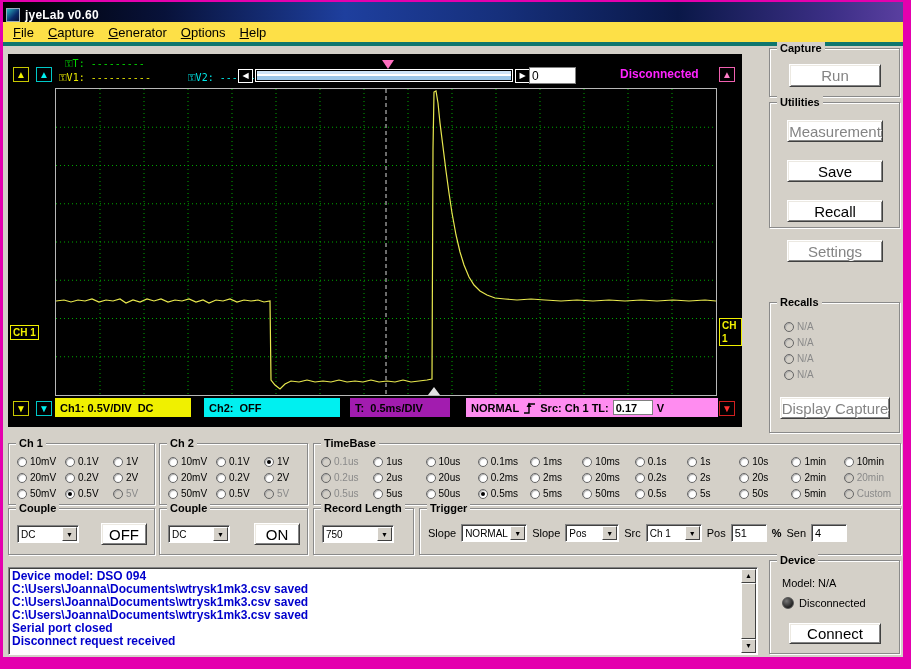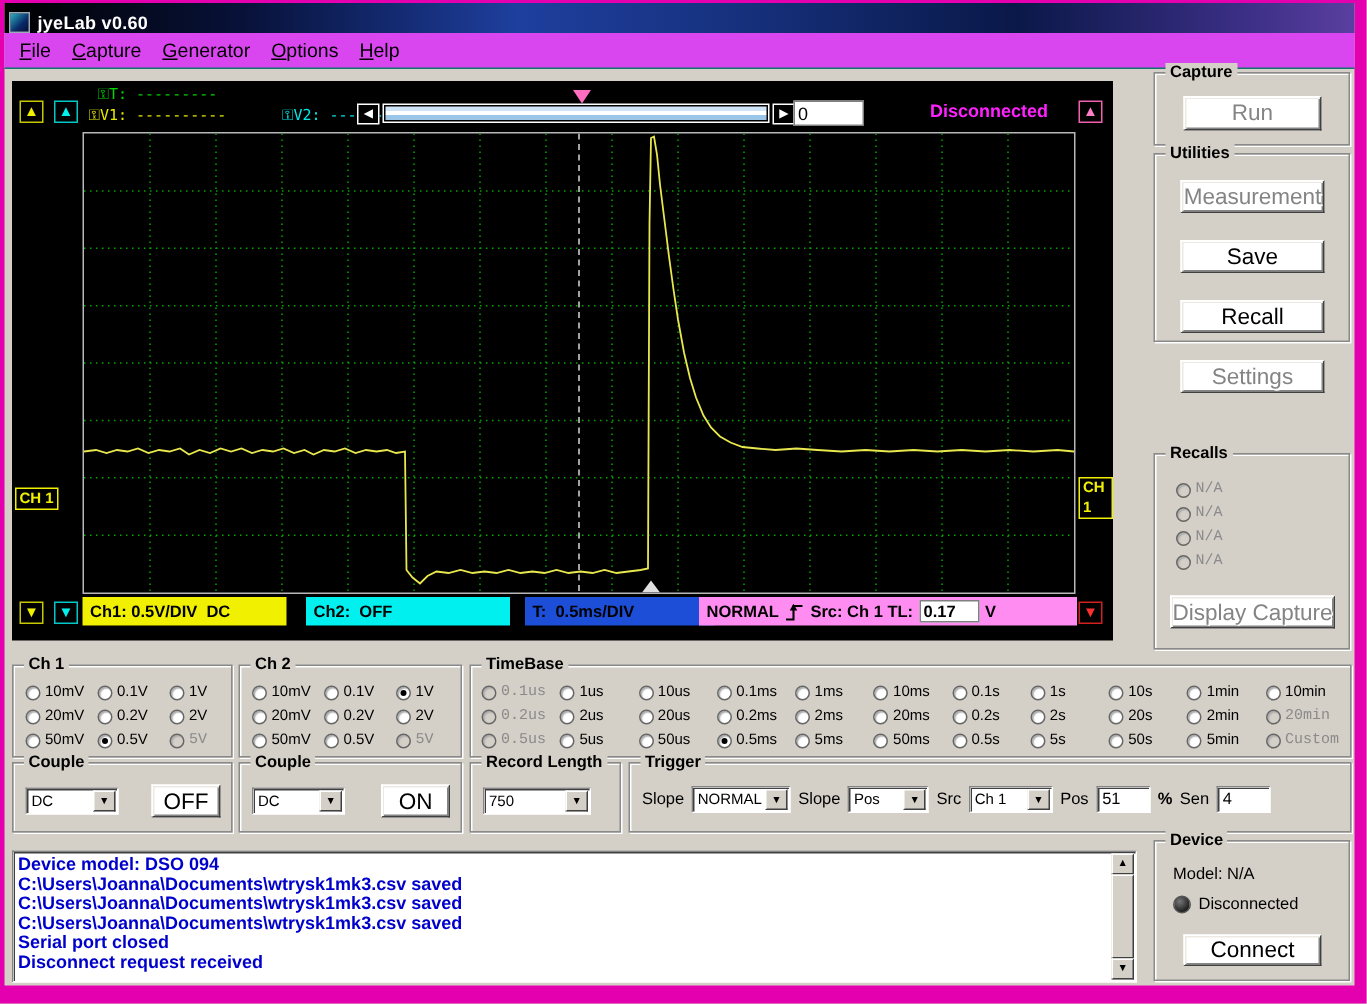--- a/index.html
+++ b/index.html
@@ -9,21 +9,21 @@
   .win { position:absolute; left:3px; top:2px; width:900px; height:655px; background:#d4d0c8; }
 
   
   .titlebar { position:absolute; left:0; top:0; width:100%; height:20px;
     background:linear-gradient(90deg,#000000 0%,#08123a 18%,#1e3f9e 38%,#16307c 55%,#0a1848 75%,#3c2f86 92%,#5a3fa0 100%);
     display:flex; align-items:flex-end; padding-left:3px; }
   .app-icon { width:14px; height:14px; background:linear-gradient(135deg,#2bb3c0,#0a2a6a 60%,#061030); border:1px solid #9ab; margin-right:5px; }
   .title-text { color:#fff; font-size:12px; font-weight:bold; letter-spacing:.2px; }
 
   
-  .menubar { position:absolute; left:0; top:20px; width:100%; height:24px; background:#d946ef; display:flex; align-items:center; padding-left:3px; border-bottom:1px solid #0f766e; }
+  .menubar { position:absolute; left:0; top:20px; width:100%; height:24px; background:#fde047; display:flex; align-items:center; padding-left:3px; border-bottom:4px solid #0f766e; }
   .menu-item { display:inline-block; padding:4px 7px; font-size:13px; color:#000; cursor:default; }
   .menu-item::first-letter { text-decoration:underline; }
 
   
   .blackpanel { position:absolute; left:5px; top:52px; width:734px; height:373px; background:#000; }
   .tri-btn { position:absolute; width:16px; height:15px; background:#000; font-size:10px; line-height:14px; text-align:center; cursor:pointer; }
   .tri-btn.yellow { border:1px solid #c8c800; color:#f0f000; }
   .tri-btn.cyan   { border:1px solid #00c8c8; color:#00f0f0; }
   .tri-btn.pink   { border:1px solid #f060b0; color:#ff7ec8; }
   .tri-btn.red    { border:1px solid #d02020; color:#ff3030; }
@@ -43,36 +43,36 @@
   .scope { position:absolute; left:47px; top:34px; width:662px; height:308px; border:1px solid #b8b8b8; background:#000; }
   .scope svg { display:block; width:660px; height:306px; }
 
   .chtag { position:absolute; font-size:10px; font-weight:bold; background:#000; padding:0 2px; line-height:13px; }
   .chtag.left  { left:2px;  top:271px; color:#f0f000; border:1px solid #f0f000; }
   .chtag.right { left:711px; top:264px; color:#f0f000; border:1px solid #f0f000; }
 
   .info-label { position:absolute; top:344px; height:19px; font-size:11px; font-weight:bold; color:#000; padding:0 5px; display:flex; align-items:center; white-space:pre; }
   .info-ch1 { left:47px;  width:136px; background:#f0f000; }
   .info-ch2 { left:196px; width:136px; background:#00f0f0; }
-  .info-t   { left:342px; width:126px; background:#1d4ed8;text-align:right; }
+  .info-t   { left:342px; width:100px; background:#a21caf;text-align:right; }
   .info-trig{ left:458px; width:252px; background:#ff8cf0; gap:4px; }
   .tl-box { display:inline-block; background:#fff; border:1px solid #808080; width:40px; height:15px; line-height:14px; padding:0 2px; font-weight:bold; }
 
   
   .group { position:absolute; border:1px solid #8a8a8a; box-shadow:1px 1px 0 #ffffff, inset 1px 1px 0 #ffffff; }
   .group-title { position:absolute; top:-7px; left:7px; background:#d4d0c8; padding:0 3px; font-size:11px; font-weight:bold; color:#000; line-height:13px; white-space:nowrap; }
 
   .btn { position:absolute; background:#ffffff; border:1px solid; border-color:#ffffff #404040 #404040 #ffffff;
     box-shadow:inset 1px 1px 0 #ece9e2, inset -1px -1px 0 #848484; font-size:15px; color:#000;
     display:flex; align-items:center; justify-content:center; cursor:pointer; font-family:Liberation Sans, sans-serif; }
   .btn.disabled { color:#848484; text-shadow:1px 1px 0 #fff; cursor:default; }
 
   .radio-grid { display:grid; row-gap:1px; }
   .radio-item { display:flex; align-items:center; gap:3px; font-size:10px; color:#000; height:15px; cursor:pointer; white-space:nowrap; }
-  .radio-item.disabled { color:#8a8a8a; cursor:default;font-family:Liberation Mono, monospace; }
+  .radio-item.disabled { color:#8a8a8a; cursor:default; }
   .radio { width:10px; height:10px; border-radius:50%; background:#fff; border:1px solid #666;
     box-shadow:inset 1px 1px 1px #aaa; flex:0 0 auto; position:relative; }
   .radio-item.disabled .radio { background:#d4d0c8; }
   .radio-item.selected .radio::after { content:""; position:absolute; left:2px; top:2px; width:4px; height:4px; border-radius:50%; background:#000; }
 
   .select { position:absolute; height:18px; background:#fff; border:1px solid; border-color:#848484 #ffffff #ffffff #848484;
     box-shadow:inset 1px 1px 0 #404040; display:flex; align-items:center; cursor:pointer; }
   .select-val { flex:1; font-size:10px; padding:0 3px; color:#000; overflow:hidden; }
   .select-arrow { width:15px; height:14px; background:#d4d0c8; border:1px solid; border-color:#fff #404040 #404040 #fff;
     font-size:7px; line-height:13px; text-align:center; color:#000; margin-right:1px; }

